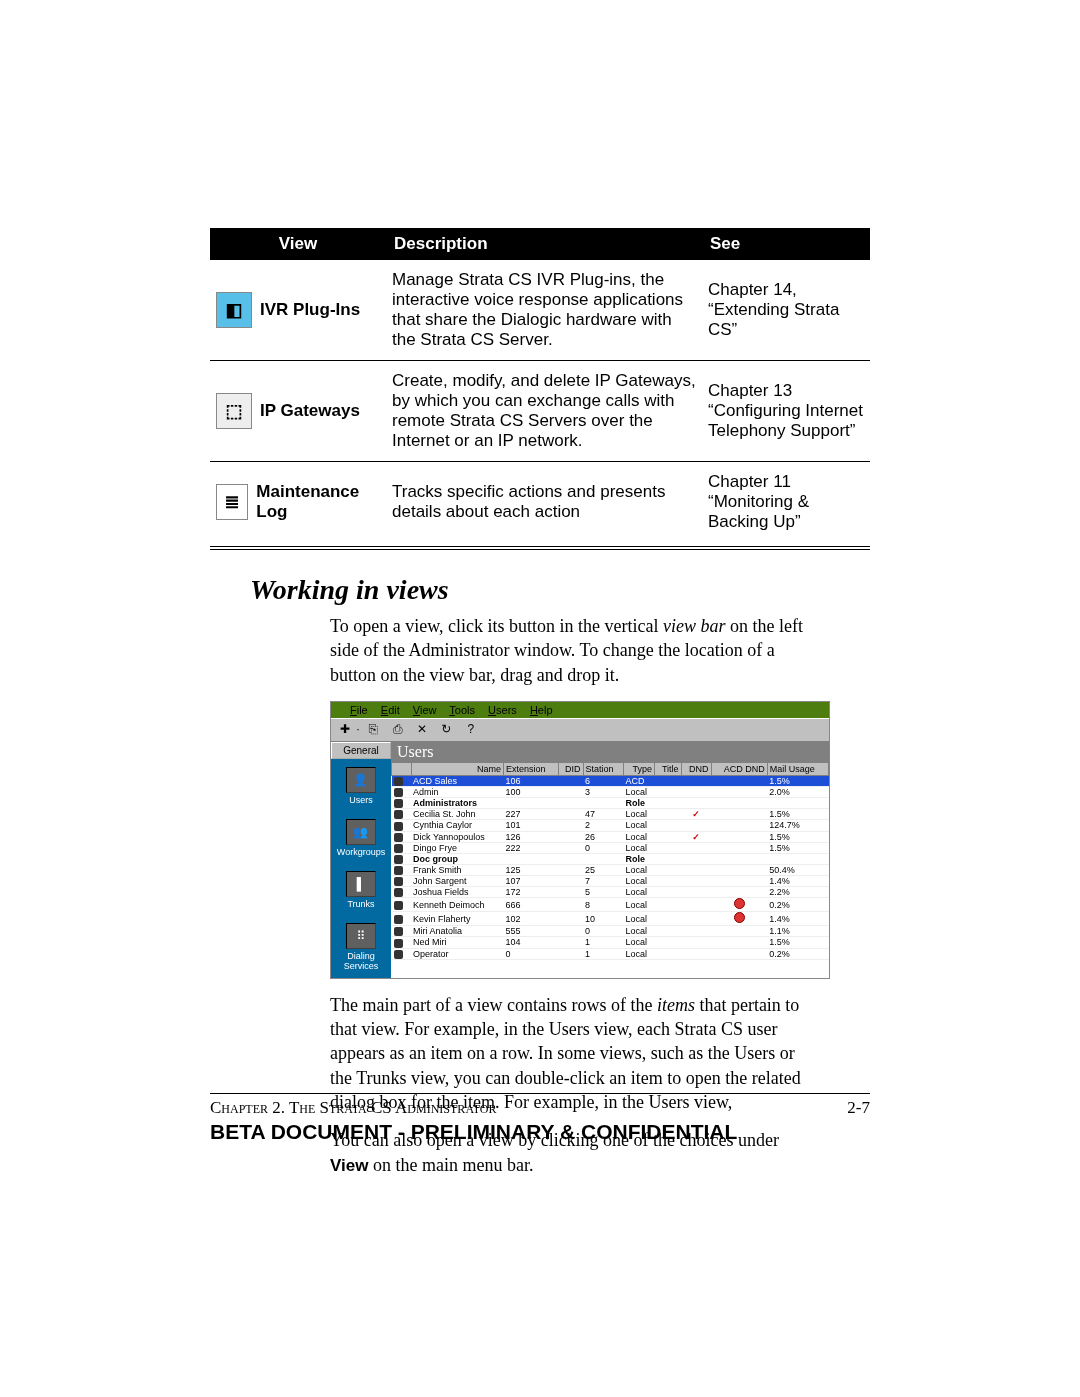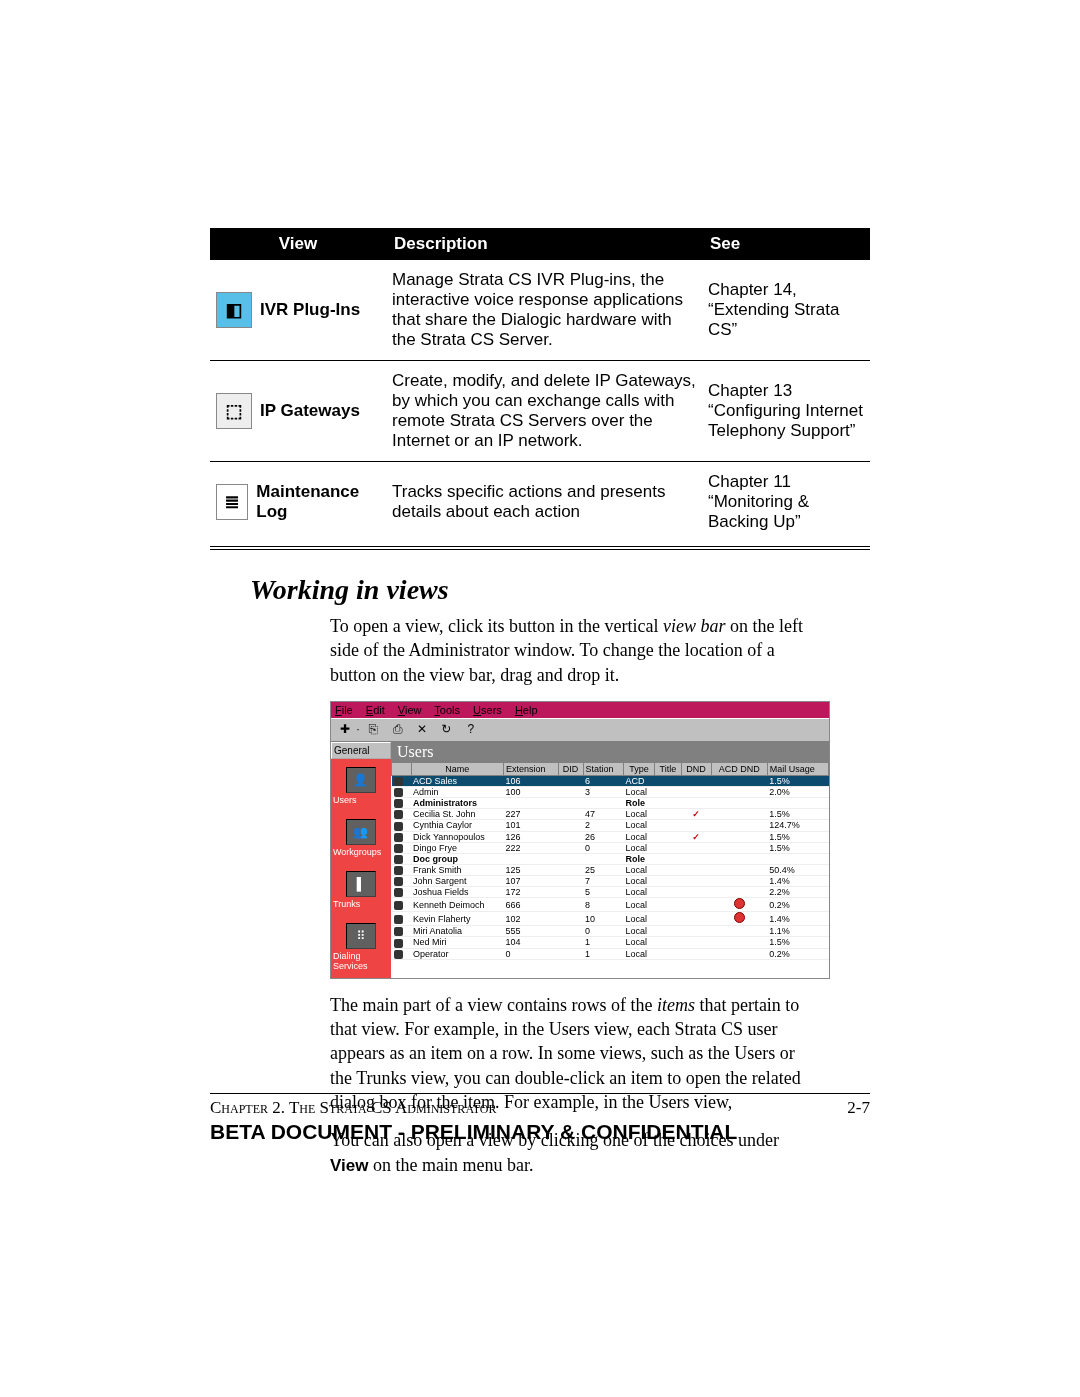--- a/index.html
+++ b/index.html
@@ -17,37 +17,37 @@
   .ic-ivr{background:#58c0e8}
   .ic-gate{background:#eee}
   .ic-log{background:#fff}
   .double-rule{border-top:4px double #000;margin-top:4px}
   .sec-title{font-family:"Times New Roman",serif;font-style:italic;font-weight:bold;font-size:28px;margin:24px 0 8px 40px}
   .body-text{font-family:"Times New Roman",serif;font-size:18px;line-height:1.35;margin:0 0 14px 120px;width:490px}
   .em{font-style:italic}
   .bold{font-weight:bold;font-family:Arial,Helvetica,sans-serif;font-size:17px}
   
   .shot{margin:8px 0 14px 120px;width:498px;height:276px;border:1px solid #888;background:#c0c0c0;font-family:Tahoma,Arial,sans-serif;font-size:10px;color:#000;position:relative;overflow:hidden}
-  .menubar{background:#be185d;padding:2px 4px;font-size:11px}
+  .menubar{background:#4d7c0f;padding:2px 19px;font-size:11px}
   .menubar span{margin-right:10px}
   .menubar span u{text-decoration:underline}
   .toolbar{background:#c0c0c0;padding:2px 4px;border-top:1px solid #fff;border-bottom:1px solid #808080;font-size:12px}
   .tbtn{display:inline-block;width:18px;height:16px;text-align:center;border:1px solid #c0c0c0;margin-right:1px;vertical-align:middle}
   .shot-body{display:flex;height:238px}
-  .sidebar{width:60px;background:#ef4444;color:#fff;font-size:9px;}
+  .sidebar{width:60px;background:#0369a1;color:#fff;font-size:9px;text-align:center}
   .side-tab{background:#c0c0c0;color:#000;padding:2px;border:1px outset #fff;font-size:10px}
   .side-item{padding:6px 2px}
   .side-ico{width:28px;height:24px;background:#606060;border:1px inset #404040;margin:2px auto;display:flex;align-items:center;justify-content:center;font-size:12px}
   .main{flex:1;background:#fff;display:flex;flex-direction:column}
   .main-header{background:#808080;color:#fff;font-family:"Times New Roman",serif;font-size:16px;padding:1px 6px}
   .grid{flex:1;overflow:hidden}
   .grid table{width:100%;border-collapse:collapse;font-size:9px}
-  .grid thead th{background:#c0c0c0;border:1px solid #808080;padding:1px 2px;font-weight:normal;text-align:center;white-space:nowrap}
+  .grid thead th{background:#c0c0c0;border:1px solid #808080;padding:1px 2px;font-weight:normal;text-align:right;white-space:nowrap}
   .grid tbody td{padding:0 2px;white-space:nowrap;border-bottom:1px solid #eee}
-  .grid tbody tr.sel td{background:#0c4a6e;color:#fff}
+  .grid tbody tr.sel td{background:#1d4ed8;color:#fff}
   .grid .num{text-align:left}
   .uicon{display:inline-block;width:9px;height:9px;background:#333;border-radius:2px;margin-right:3px;vertical-align:middle}
   .boldrow td{font-weight:bold}
   .chk{color:#c00;font-weight:bold}
   .dot{display:inline-block;width:9px;height:9px;border-radius:50%;background:#d33;border:1px solid #800}
   
   .footer{position:absolute;left:210px;top:1093px;width:660px}
   .footer-rule{border-top:1px solid #000;margin-bottom:4px}
   .footer-row{display:flex;justify-content:space-between;font-family:"Times New Roman",serif;font-size:17px}
   .footer-row .chap{font-variant:small-caps}

